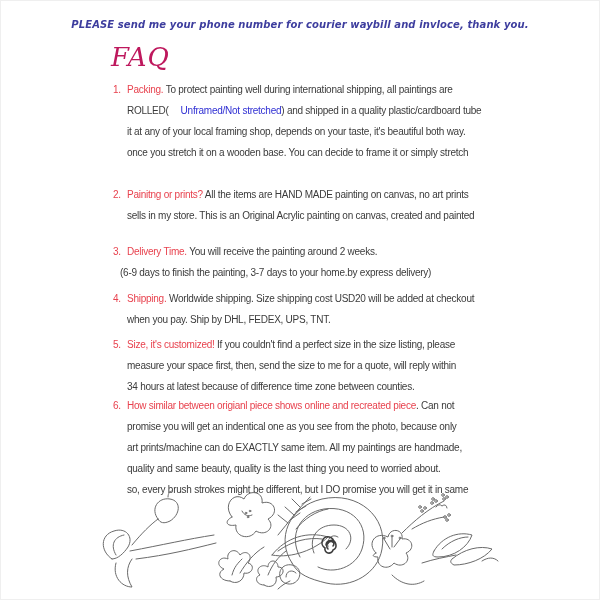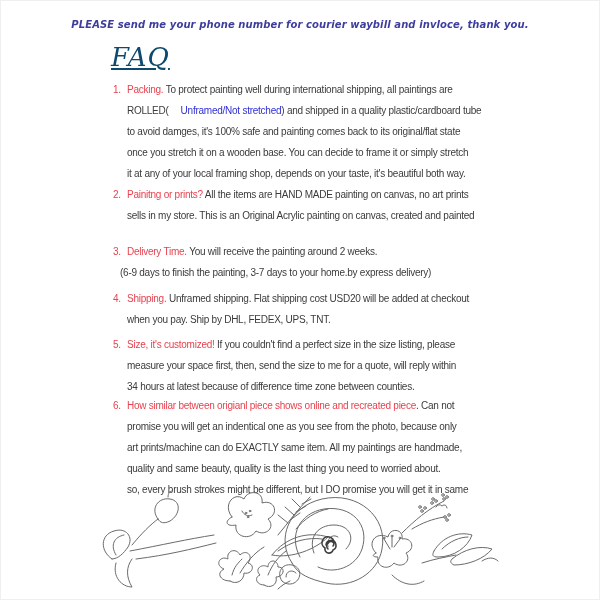--- a/index.html
+++ b/index.html
@@ -8,21 +8,21 @@
     font-family:"Liberation Sans", sans-serif;outline:1px solid #efefef;outline-offset:-1px;
   }
   .notice{
     position:absolute;top:19px;left:0;width:600px;text-align:center;
     font-family:"DejaVu Sans", sans-serif;font-style:italic;font-weight:bold;
     font-size:10px;letter-spacing:.1px;color:#3d3d9e;white-space:nowrap;
   }
   .faq-title{
     position:absolute;top:42px;left:111px;
     font-family:"DejaVu Serif", serif;font-style:italic;
-    font-size:26px;color:#0c4a6e;letter-spacing:1px;text-decoration:underline;
+    font-size:26px;color:#be185d;letter-spacing:1px;
   }
   .faq-item{
     position:absolute;left:113px;width:386px;padding-left:14px;
     font-size:10px;letter-spacing:-0.25px;color:#3b3b3b;
   }
   .faq-item .num{position:absolute;left:0;top:0;line-height:21px;color:#e8424e;}
   .line{height:21px;line-height:21px;white-space:nowrap;}
   .seg-red{color:#e8424e;text-align:center;}
   .seg-link{color:#2f2fd3;margin-left:12px;}
   .seg-body{color:#3b3b3b;}
@@ -35,37 +35,36 @@
 
   <div class="notice">PLEASE send me your phone number for courier waybill and invloce, thank you.</div>
 
   <div class="faq-title">FAQ</div>
 
   <div>
       <div class="faq-item" style="top: 79px;">
         <span class="num">1.</span>
         <div class="line"><span class="seg-red">Packing.</span><span class="seg-body"> To protect painting well during international shipping, all paintings are</span></div>
         <div class="line"><span class="seg-body">ROLLED(</span><span class="seg-link">Unframed/Not stretched</span><span class="seg-body">) and shipped in a quality plastic/cardboard tube</span></div>
-        <div class="line"><span class="seg-body">to avoid damges, it's 100% safe and painting comes back to its original/flat state</span></div>
+        <div class="line"><span class="seg-body">it at any of your local framing shop, depends on your taste, it's beautiful both way.</span></div>
         <div class="line"><span class="seg-body">once you stretch it on a wooden base. You can decide to frame it or simply stretch</span></div>
-        <div class="line"><span class="seg-body">it at any of your local framing shop, depends on your taste, it's beautiful both way.</span></div>
       </div>
       <div class="faq-item" style="top: 184px;">
         <span class="num">2.</span>
         <div class="line"><span class="seg-red">Painitng or prints?</span><span class="seg-body"> All the items are HAND MADE painting on canvas, no art prints</span></div>
         <div class="line"><span class="seg-body">sells in my store. This is an Original Acrylic painting on canvas, created and painted</span></div>
       </div>
       <div class="faq-item" style="top: 241px;">
         <span class="num">3.</span>
         <div class="line"><span class="seg-red">Delivery Time.</span><span class="seg-body"> You will receive the painting around 2 weeks.</span></div>
         <div class="line" style="margin-left: -7px;"><span class="seg-body">(6-9 days to finish the painting, 3-7 days to your home.by express delivery)</span></div>
       </div>
       <div class="faq-item" style="top: 288px;">
         <span class="num">4.</span>
-        <div class="line"><span class="seg-red">Shipping.</span><span class="seg-body"> Unframed shipping. Flat shipping cost USD20 will be added at checkout</span></div>
+        <div class="line"><span class="seg-red">Shipping.</span><span class="seg-body"> Worldwide shipping. Size shipping cost USD20 will be added at checkout</span></div>
         <div class="line"><span class="seg-body">when you pay. Ship by DHL, FEDEX, UPS, TNT.</span></div>
       </div>
       <div class="faq-item" style="top: 334px;">
         <span class="num">5.</span>
         <div class="line"><span class="seg-red">Size, it's customized!</span><span class="seg-body"> If you couldn't find a perfect size in the size listing, please</span></div>
         <div class="line"><span class="seg-body">measure your space first, then, send the size to me for a quote, will reply within</span></div>
         <div class="line"><span class="seg-body">34 hours at latest because of difference time zone between counties.</span></div>
       </div>
       <div class="faq-item" style="top: 395px;">
         <span class="num">6.</span>

